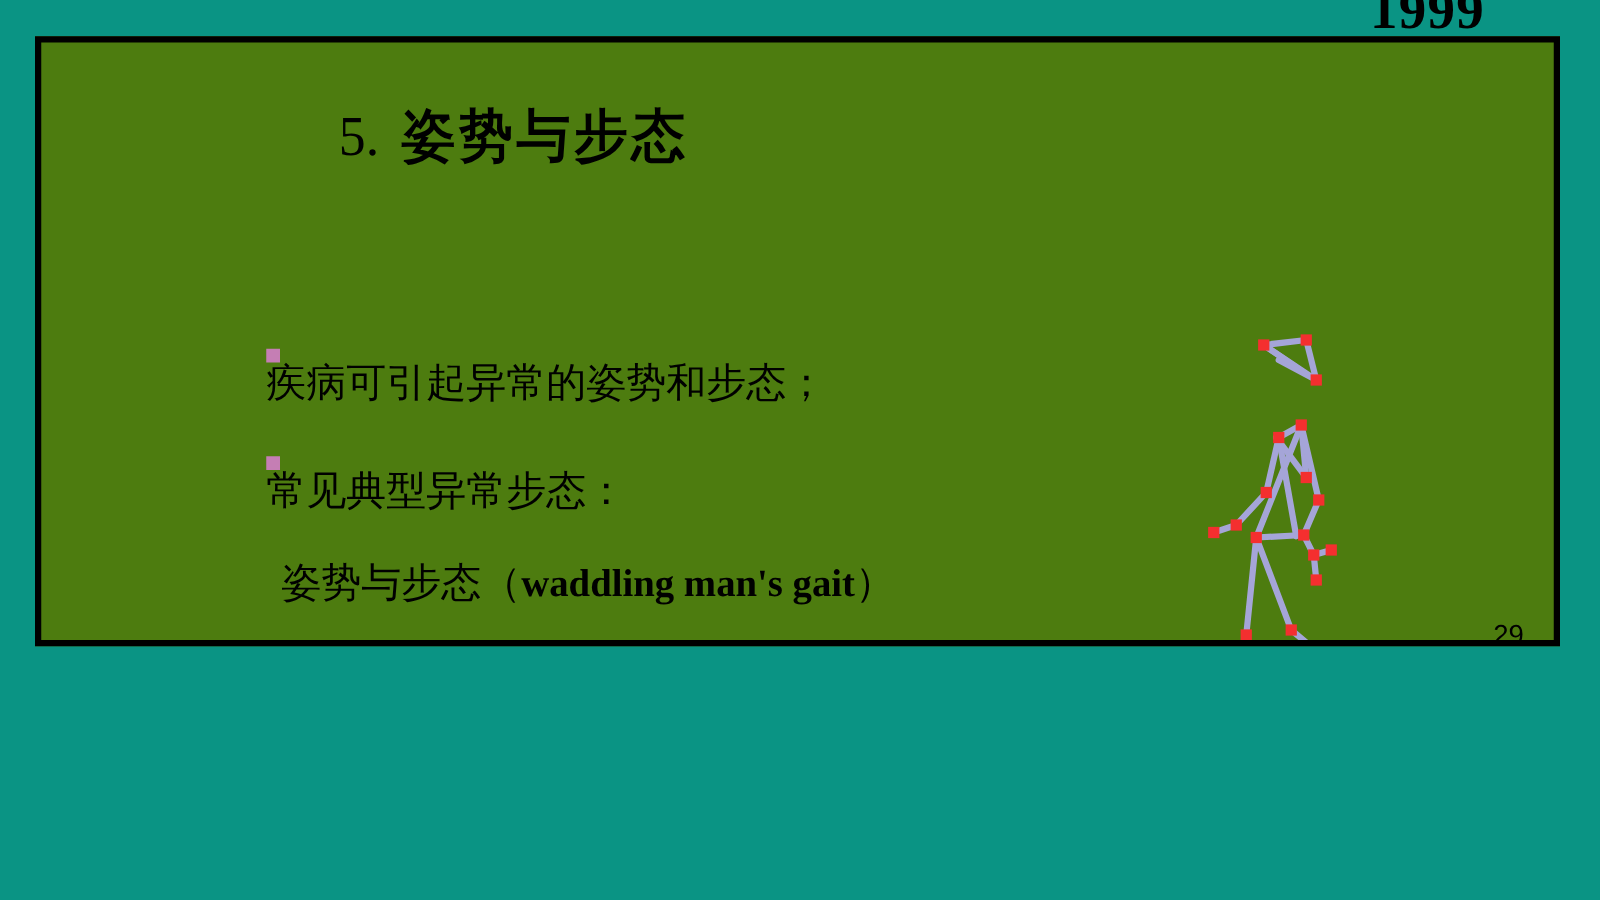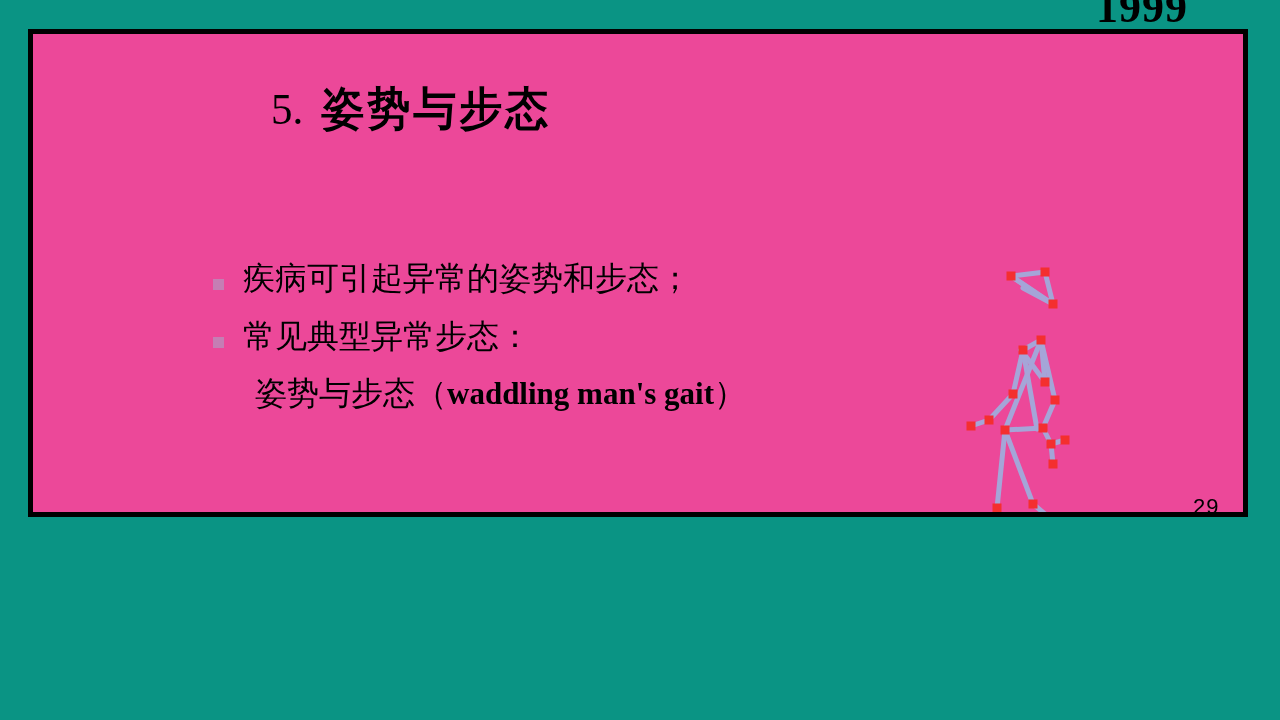--- a/index.html
+++ b/index.html
@@ -30,21 +30,21 @@
     z-index: 1;
   }
 
   
   #slide-frame {
     position: absolute;
     left: 28px;
     top: 29px;
     width: 1220px;
     height: 488px;
-    background: #ec4899;
+    background: #4d7c0f;
     border: 5px solid #000000;
     box-sizing: border-box;
     z-index: 2;
     overflow: hidden;
   }
 
   
   #slide-title {
     position: absolute;
     left: 238px;
@@ -69,20 +69,21 @@
     position: absolute;
     left: 180px;
     top: 228px;
     width: 640px;
   }
   .body-line {
     display: flex;
     align-items: flex-start;
     margin-bottom: 24px;
     line-height: 1.05;
+    flex-direction: column;
   }
   .bullet-slot {
     width: 30px;
     min-width: 30px;
     padding-top: 17px;
   }
   .bullet-marker {
     display: block;
     width: 11px;
     height: 11px;
@@ -113,21 +114,21 @@
     top: 220px;
     width: 240px;
     height: 410px;
   }
 
   
   #page-number {
     position: absolute;
     right: 24px;
     bottom: -9px;
-    font-family: Liberation Mono, monospace;
+    font-family: Liberation Sans, sans-serif;
     font-size: 22px;
     color: #000000;
     z-index: 3;
   }
 </style>
 </head>
 <body>
 
 <div id="clipped-top-text">1999</div>
 

